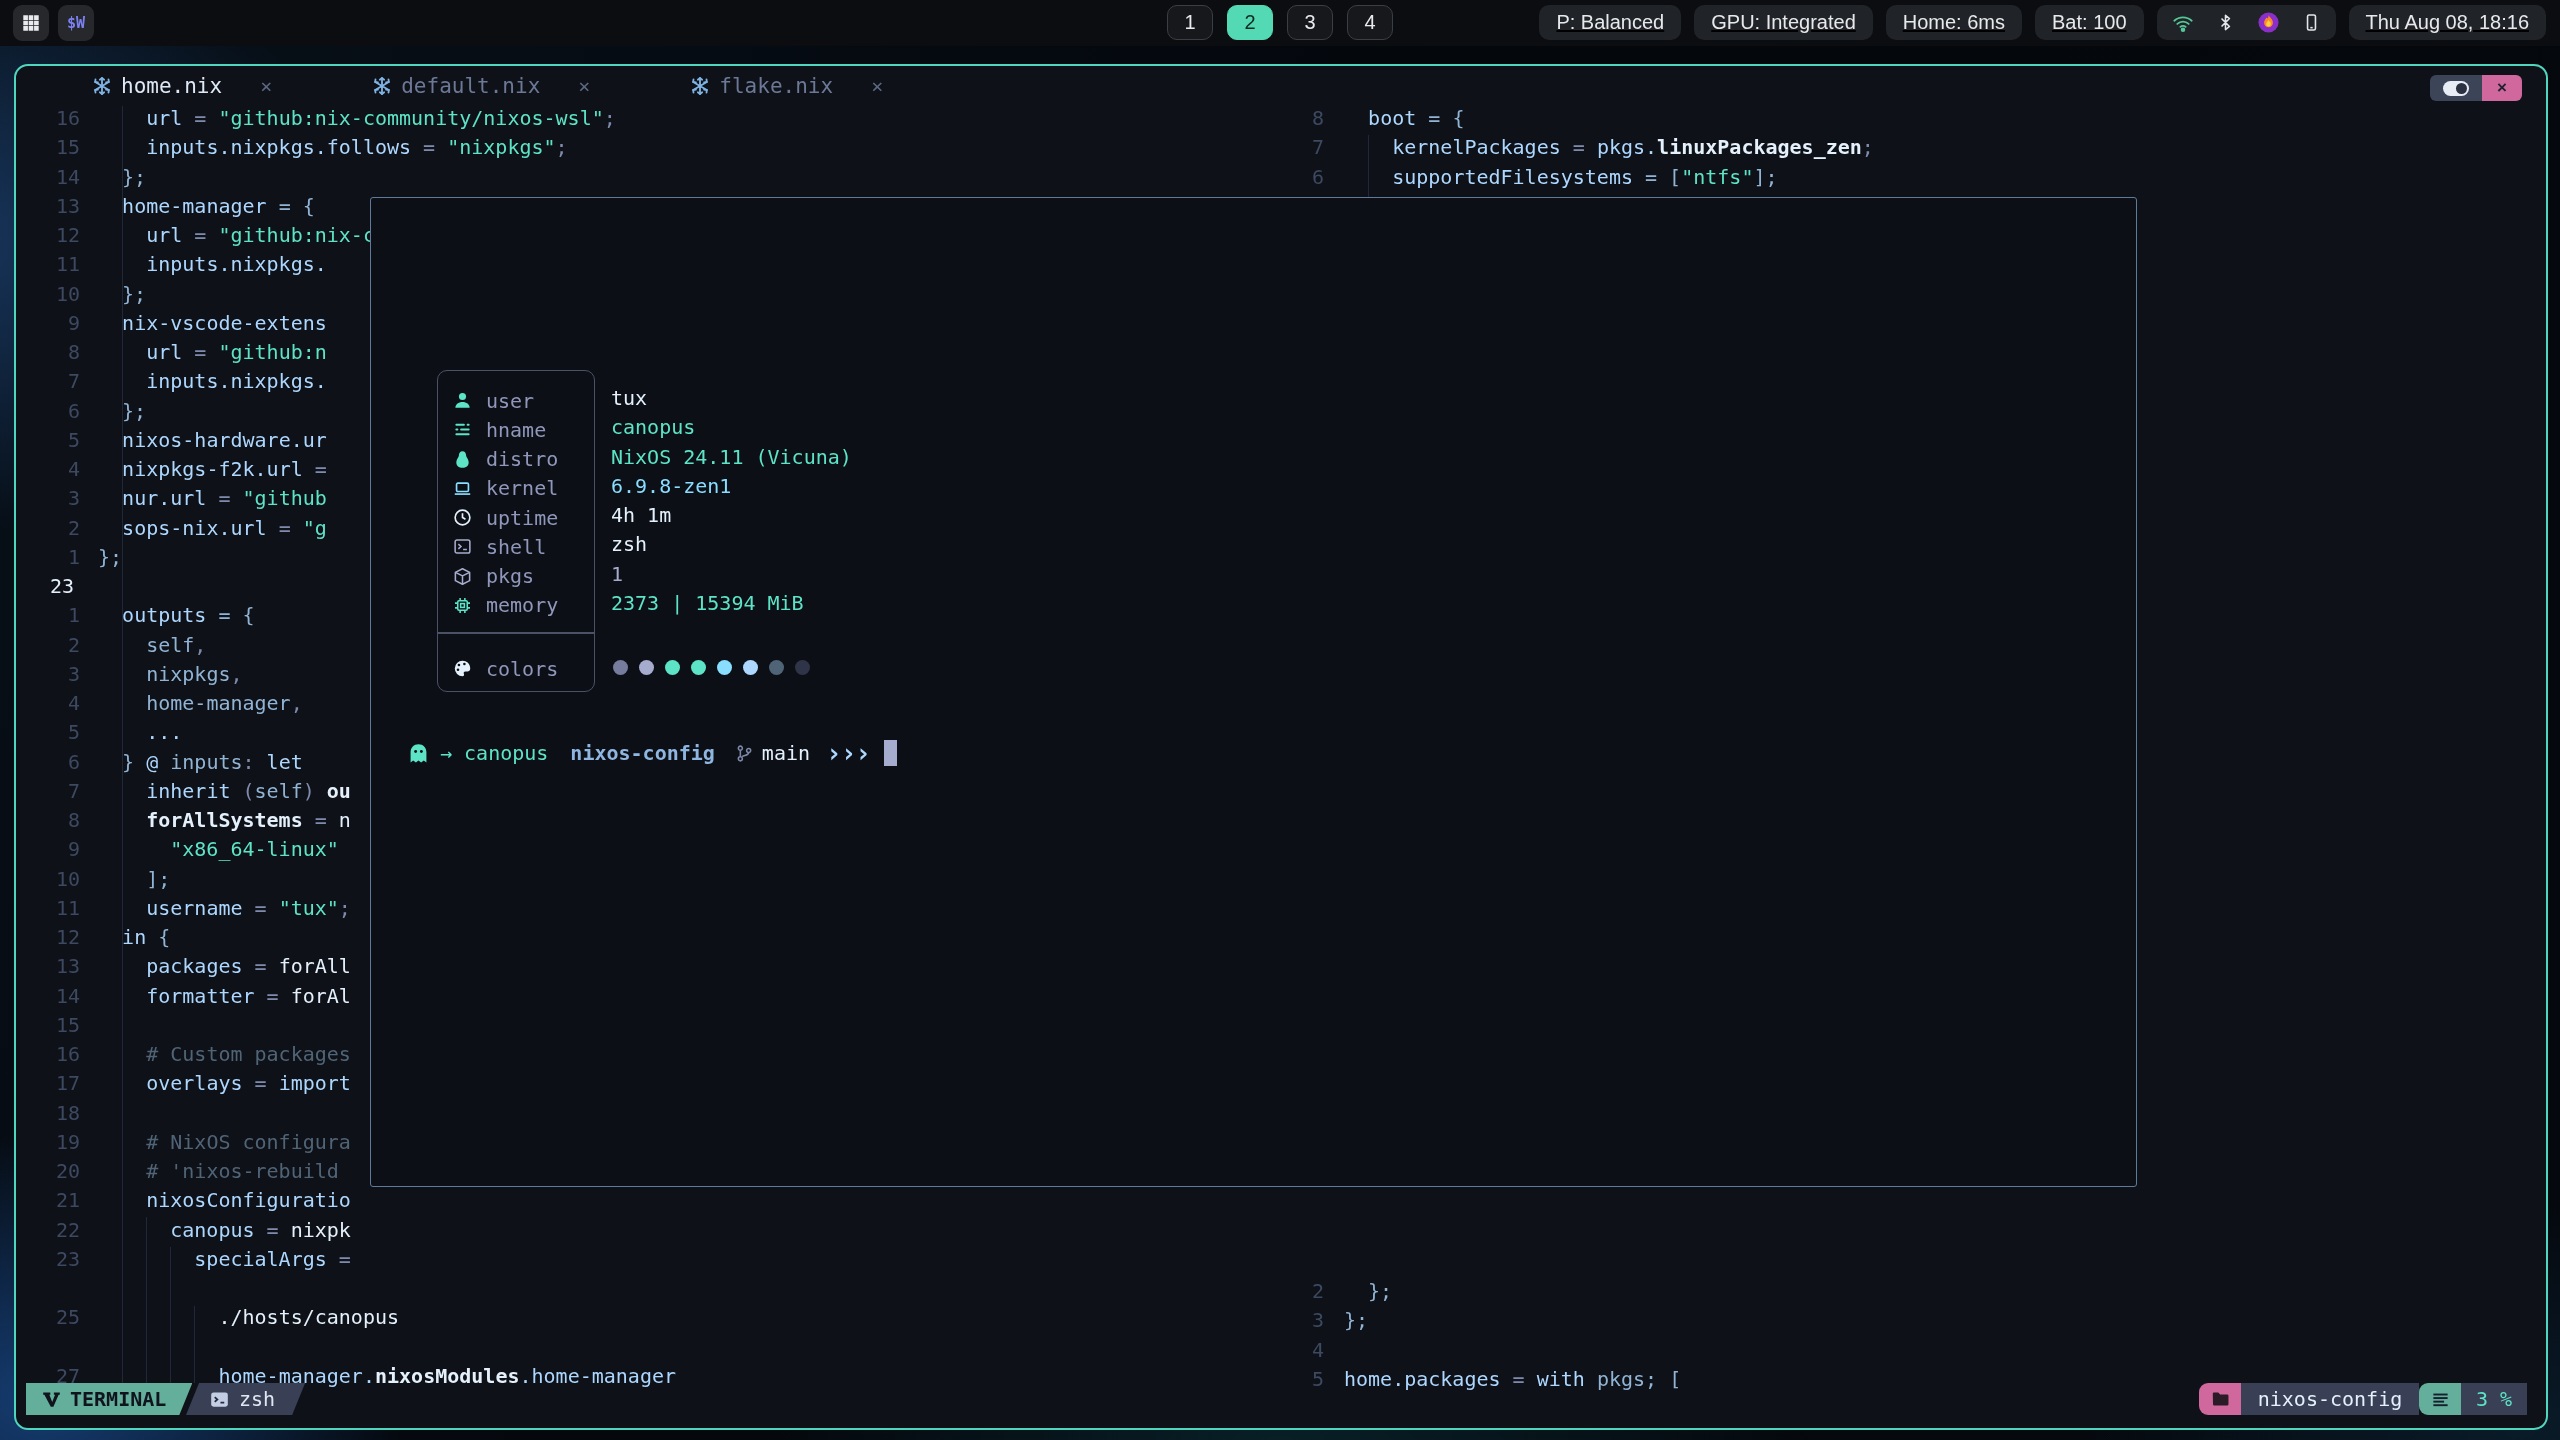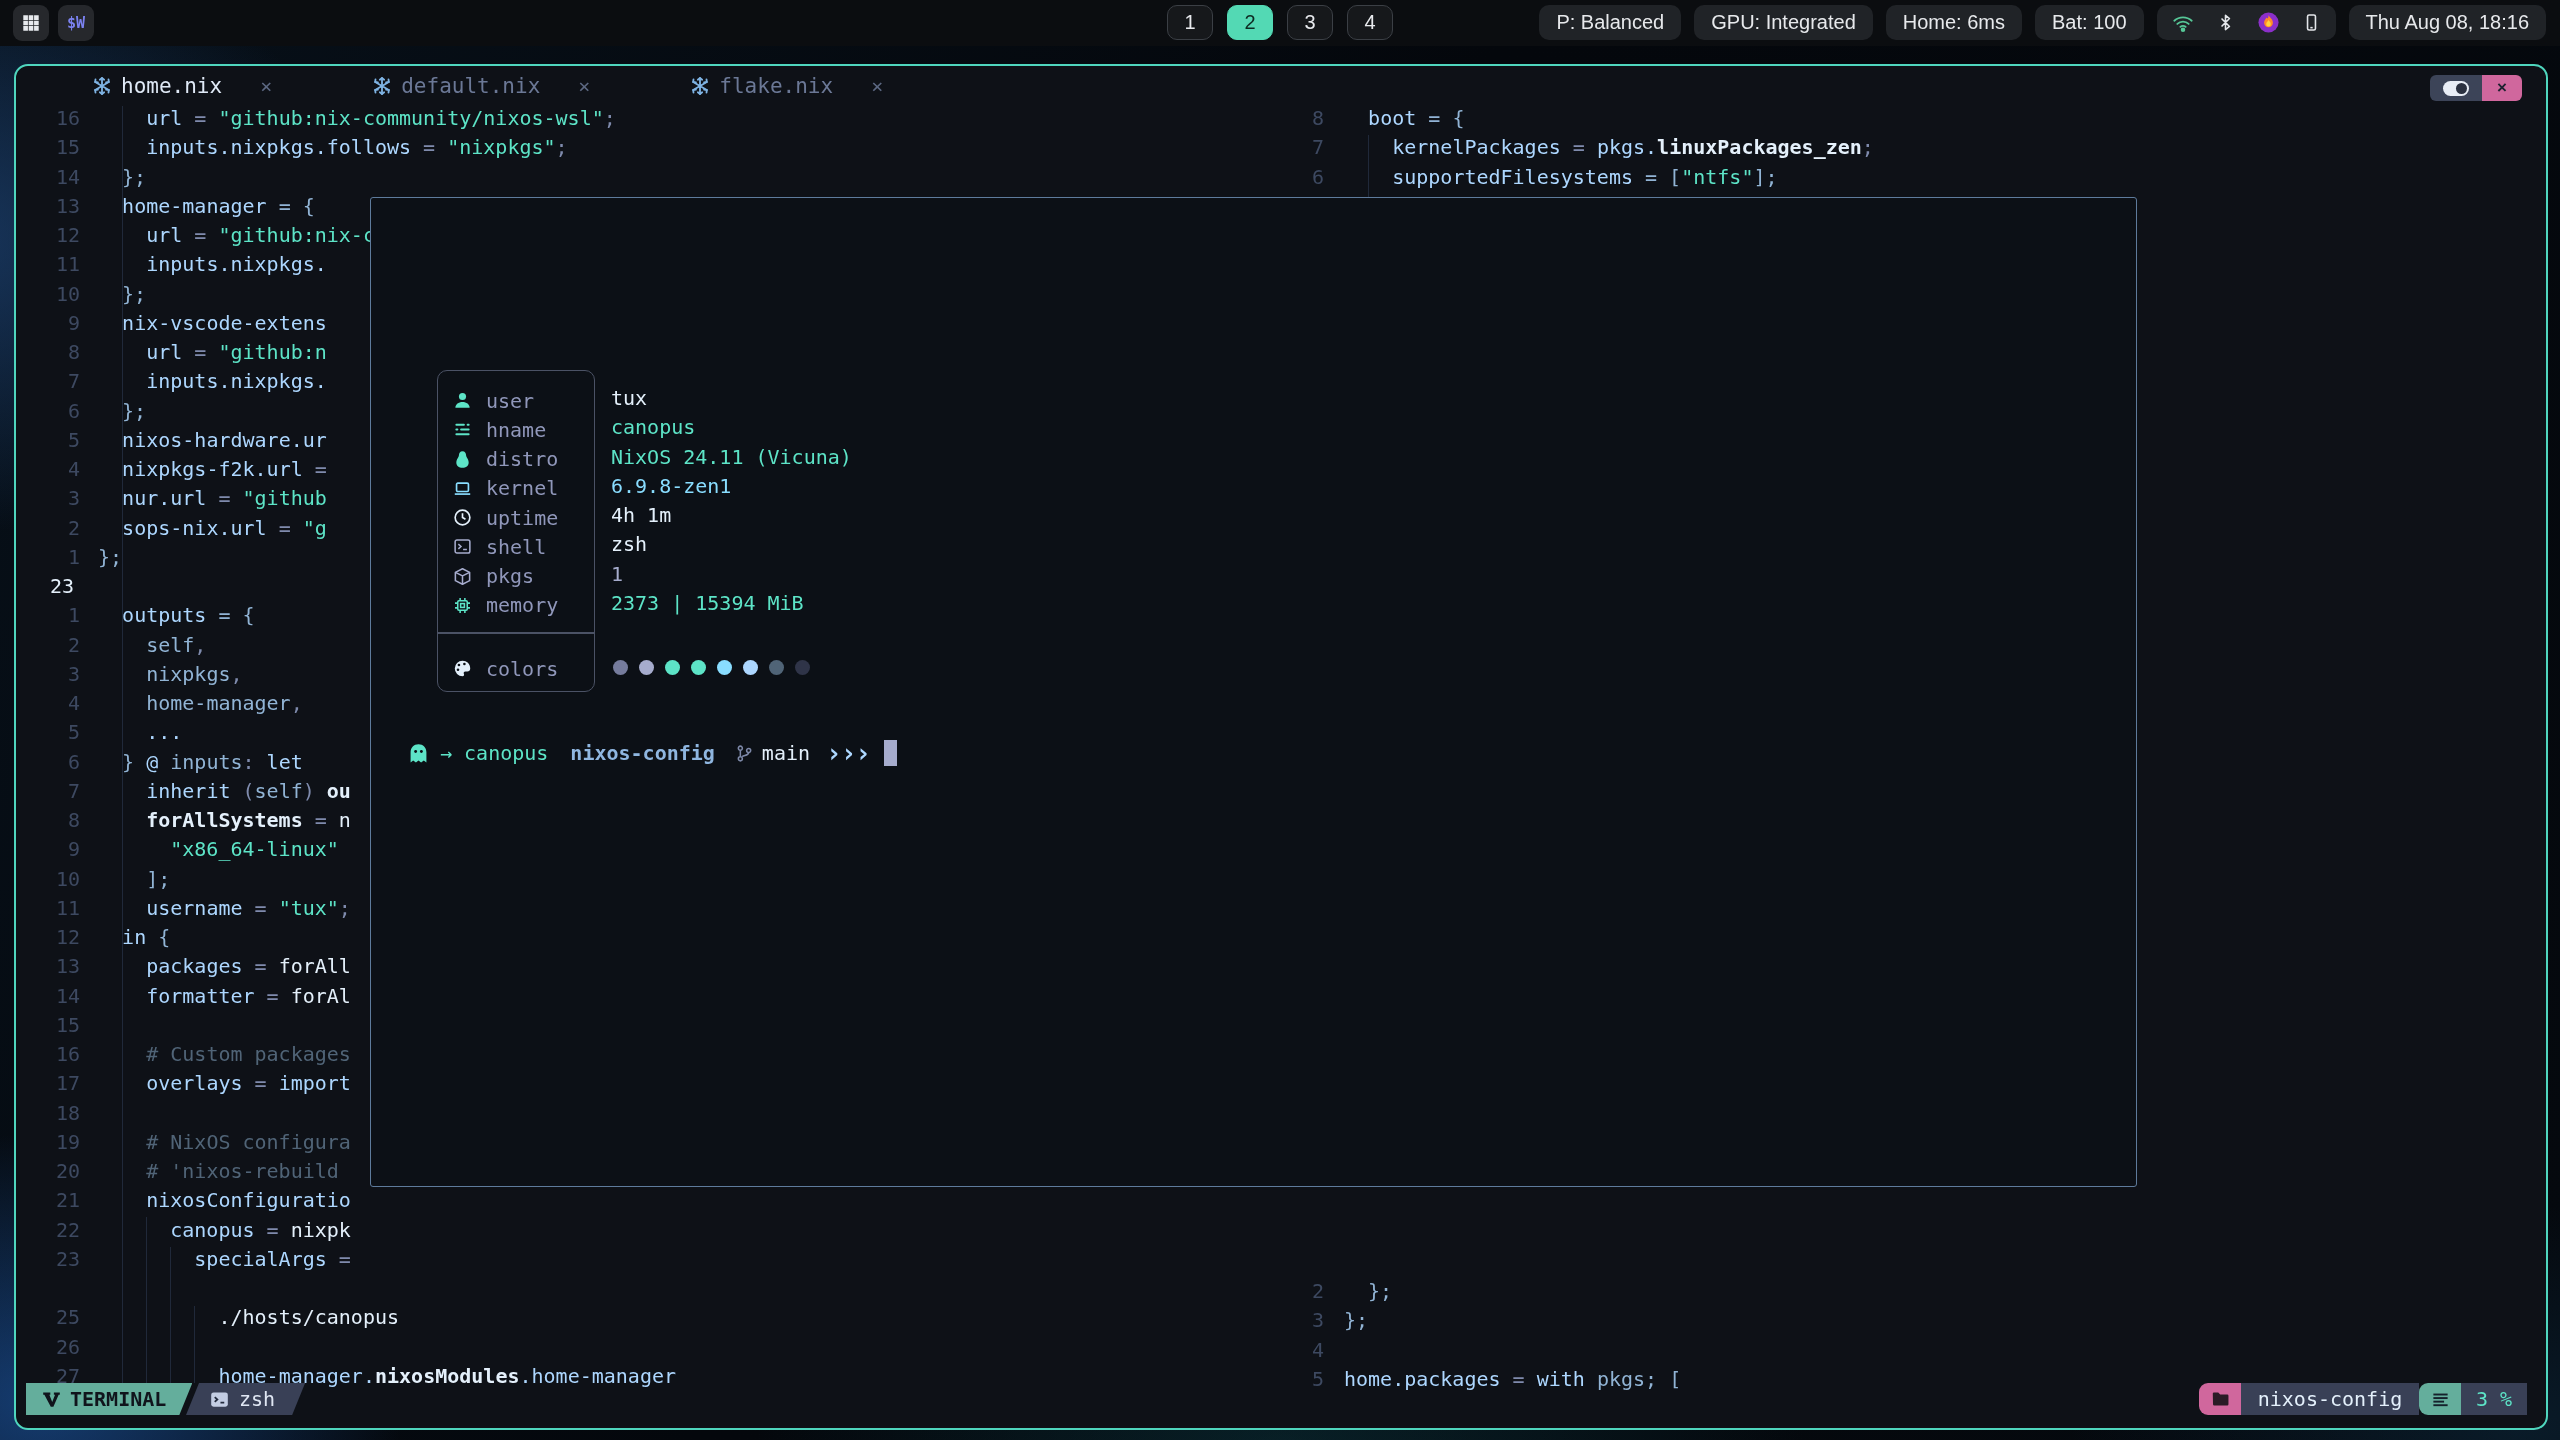--- a/index.html
+++ b/index.html
@@ -14,21 +14,21 @@
     font-family:"DejaVu Sans Mono", monospace;}
   
   #topbar{position:absolute;left:0;top:0;width:2560px;height:46px;background:#0b0d10;}
   .appicon{position:absolute;top:5px;width:36px;height:36px;border-radius:9px;background:#26282c;
     display:flex;align-items:center;justify-content:center;color:#e8eaee;}
   .appicon.t2{font:bold 15px "DejaVu Sans Mono",monospace;}
   #workspaces{position:absolute;top:5px;left:50%;transform:translateX(-50%);display:flex;gap:14px;}
   .ws{width:46px;height:35px;border:1.5px solid #3b3f45;border-radius:10px;background:#16181b;color:#e8eaee;
     display:flex;align-items:center;justify-content:center;font:20px "Liberation Sans",sans-serif;box-sizing:border-box;}
   .ws.active{background:var(--ws-active);border-color:var(--ws-active);color:#0d2b22;}
-  #status-pills{position:absolute;right:14px;top:5px;display:flex;gap:13px;align-items:center;}
+  #status-pills{position:absolute;right:14px;top:5px;display:flex;gap:13px;align-items:center;text-decoration:underline;}
   .pill{height:35px;background:#202327;border-radius:10px;display:flex;align-items:center;padding:0 17px;
     color:#e7e9ec;font:20px "Liberation Sans",sans-serif;white-space:nowrap;}
   .pill.icons{gap:22px;padding:0 15px;}
   .tray-ic{display:flex;align-items:center;}
   
   #window{position:absolute;left:14px;top:64px;width:2534px;height:1366px;background:var(--window-bg);
     border:2px solid var(--window-border);border-radius:14px;box-sizing:border-box;overflow:hidden;}
   
   #tabbar{position:absolute;left:0;top:0;width:100%;height:40px;display:flex;align-items:center;padding-left:76px;}
   .tab{display:flex;align-items:center;margin-right:100px;}
@@ -229,21 +229,20 @@
         <div class="cl" style="top: 946.75px; left: 0px; right: 0px;"><span class="ln" style="width: 64px;">15</span><span class="code" style="left: 82px;"></span></div>
         <div class="cl" style="top: 976px; left: 0px; right: 0px;"><span class="ln" style="width: 64px;">16</span><span class="code" style="left: 82px;"><span class="c-p">    </span><span class="c-c"># Custom packages</span></span></div>
         <div class="cl" style="top: 1005.25px; left: 0px; right: 0px;"><span class="ln" style="width: 64px;">17</span><span class="code" style="left: 82px;"><span class="c-p">    </span><span class="c-b">overlays</span><span class="c-p"> = </span><span class="c-b">import</span></span></div>
         <div class="cl" style="top: 1034.5px; left: 0px; right: 0px;"><span class="ln" style="width: 64px;">18</span><span class="code" style="left: 82px;"></span></div>
         <div class="cl" style="top: 1063.75px; left: 0px; right: 0px;"><span class="ln" style="width: 64px;">19</span><span class="code" style="left: 82px;"><span class="c-p">    </span><span class="c-c"># NixOS configura</span></span></div>
         <div class="cl" style="top: 1093px; left: 0px; right: 0px;"><span class="ln" style="width: 64px;">20</span><span class="code" style="left: 82px;"><span class="c-p">    </span><span class="c-c"># 'nixos-rebuild</span></span></div>
         <div class="cl" style="top: 1122.25px; left: 0px; right: 0px;"><span class="ln" style="width: 64px;">21</span><span class="code" style="left: 82px;"><span class="c-p">    </span><span class="c-b">nixosConfiguratio</span></span></div>
         <div class="cl" style="top: 1151.5px; left: 0px; right: 0px;"><span class="ln" style="width: 64px;">22</span><span class="code" style="left: 82px;"><span class="c-p">      </span><span class="c-b">canopus</span><span class="c-p"> = </span><span class="c-w">nixpk</span></span></div>
         <div class="cl" style="top: 1180.75px; left: 0px; right: 0px;"><span class="ln" style="width: 64px;">23</span><span class="code" style="left: 82px;"><span class="c-p">        </span><span class="c-b">specialArgs</span><span class="c-p"> = </span></span></div>
         <div class="cl" style="top: 1239.25px; left: 0px; right: 0px;"><span class="ln" style="width: 64px;">25</span><span class="code" style="left: 82px;"><span class="c-p">          </span><span class="c-w">./hosts/canopus</span></span></div>
-        <div class="cl" style="top: 1268.5px; left: 0px; right: 0px;"><span class="ln" style="width: 64px;">26</span><span class="code" style="left: 82px;"></span></div>
         <div class="cl" style="top: 1297.75px; left: 0px; right: 0px;"><span class="ln" style="width: 64px;">27</span><span class="code" style="left: 82px;"><span class="c-p">          </span><span class="c-b">home-manager.</span><span class="c-wb">nixosModules</span><span class="c-b">.home-manager</span></span></div>
       </div>
     <div class="pane" id="right-pane" style="left:1262px;width:1258px;height:1317px">
         <div class="cl" style="top: 40px; left: 0px; right: 0px;"><span class="ln" style="width: 46px;">8</span><span class="code" style="left: 66px;"><span class="c-p">  </span><span class="c-b">boot</span><span class="c-d"> = {</span></span></div>
         <div class="cl" style="top: 69.25px; left: 0px; right: 0px;"><span class="ln" style="width: 46px;">7</span><span class="code" style="left: 66px;"><span class="c-p">    </span><span class="c-b">kernelPackages</span><span class="c-p"> = </span><span class="c-b">pkgs.</span><span class="c-wb">linuxPackages_zen</span><span class="c-p">;</span></span></div>
         <div class="cl" style="top: 98.5px; left: 0px; right: 0px;"><span class="ln" style="width: 46px;">6</span><span class="code" style="left: 66px;"><span class="c-p">    </span><span class="c-b">supportedFilesystems</span><span class="c-d"> = [</span><span class="c-g">"ntfs"</span><span class="c-d">];</span></span></div>
         <div class="cl" style="top: 127.75px; left: 0px; right: 0px;"><span class="ln" style="width: 46px;">5</span><span class="code" style="left: 66px;"><span class="c-p">    </span><span class="c-b">initrd.systemd.enable</span><span class="c-p"> = </span><span class="c-k">true</span><span class="c-p">;</span></span></div>
         <div class="cl" style="top: 157px; left: 0px; right: 0px;"><span class="ln" style="width: 46px;">4</span><span class="code" style="left: 66px;"></span></div>
         <div class="cl" style="top: 1213px; left: 0px; right: 0px;"><span class="ln" style="width: 46px;">2</span><span class="code" style="left: 66px;"><span class="c-d">  };</span></span></div>
         <div class="cl" style="top: 1242.25px; left: 0px; right: 0px;"><span class="ln" style="width: 46px;">3</span><span class="code" style="left: 66px;"><span class="c-d">};</span></span></div>

